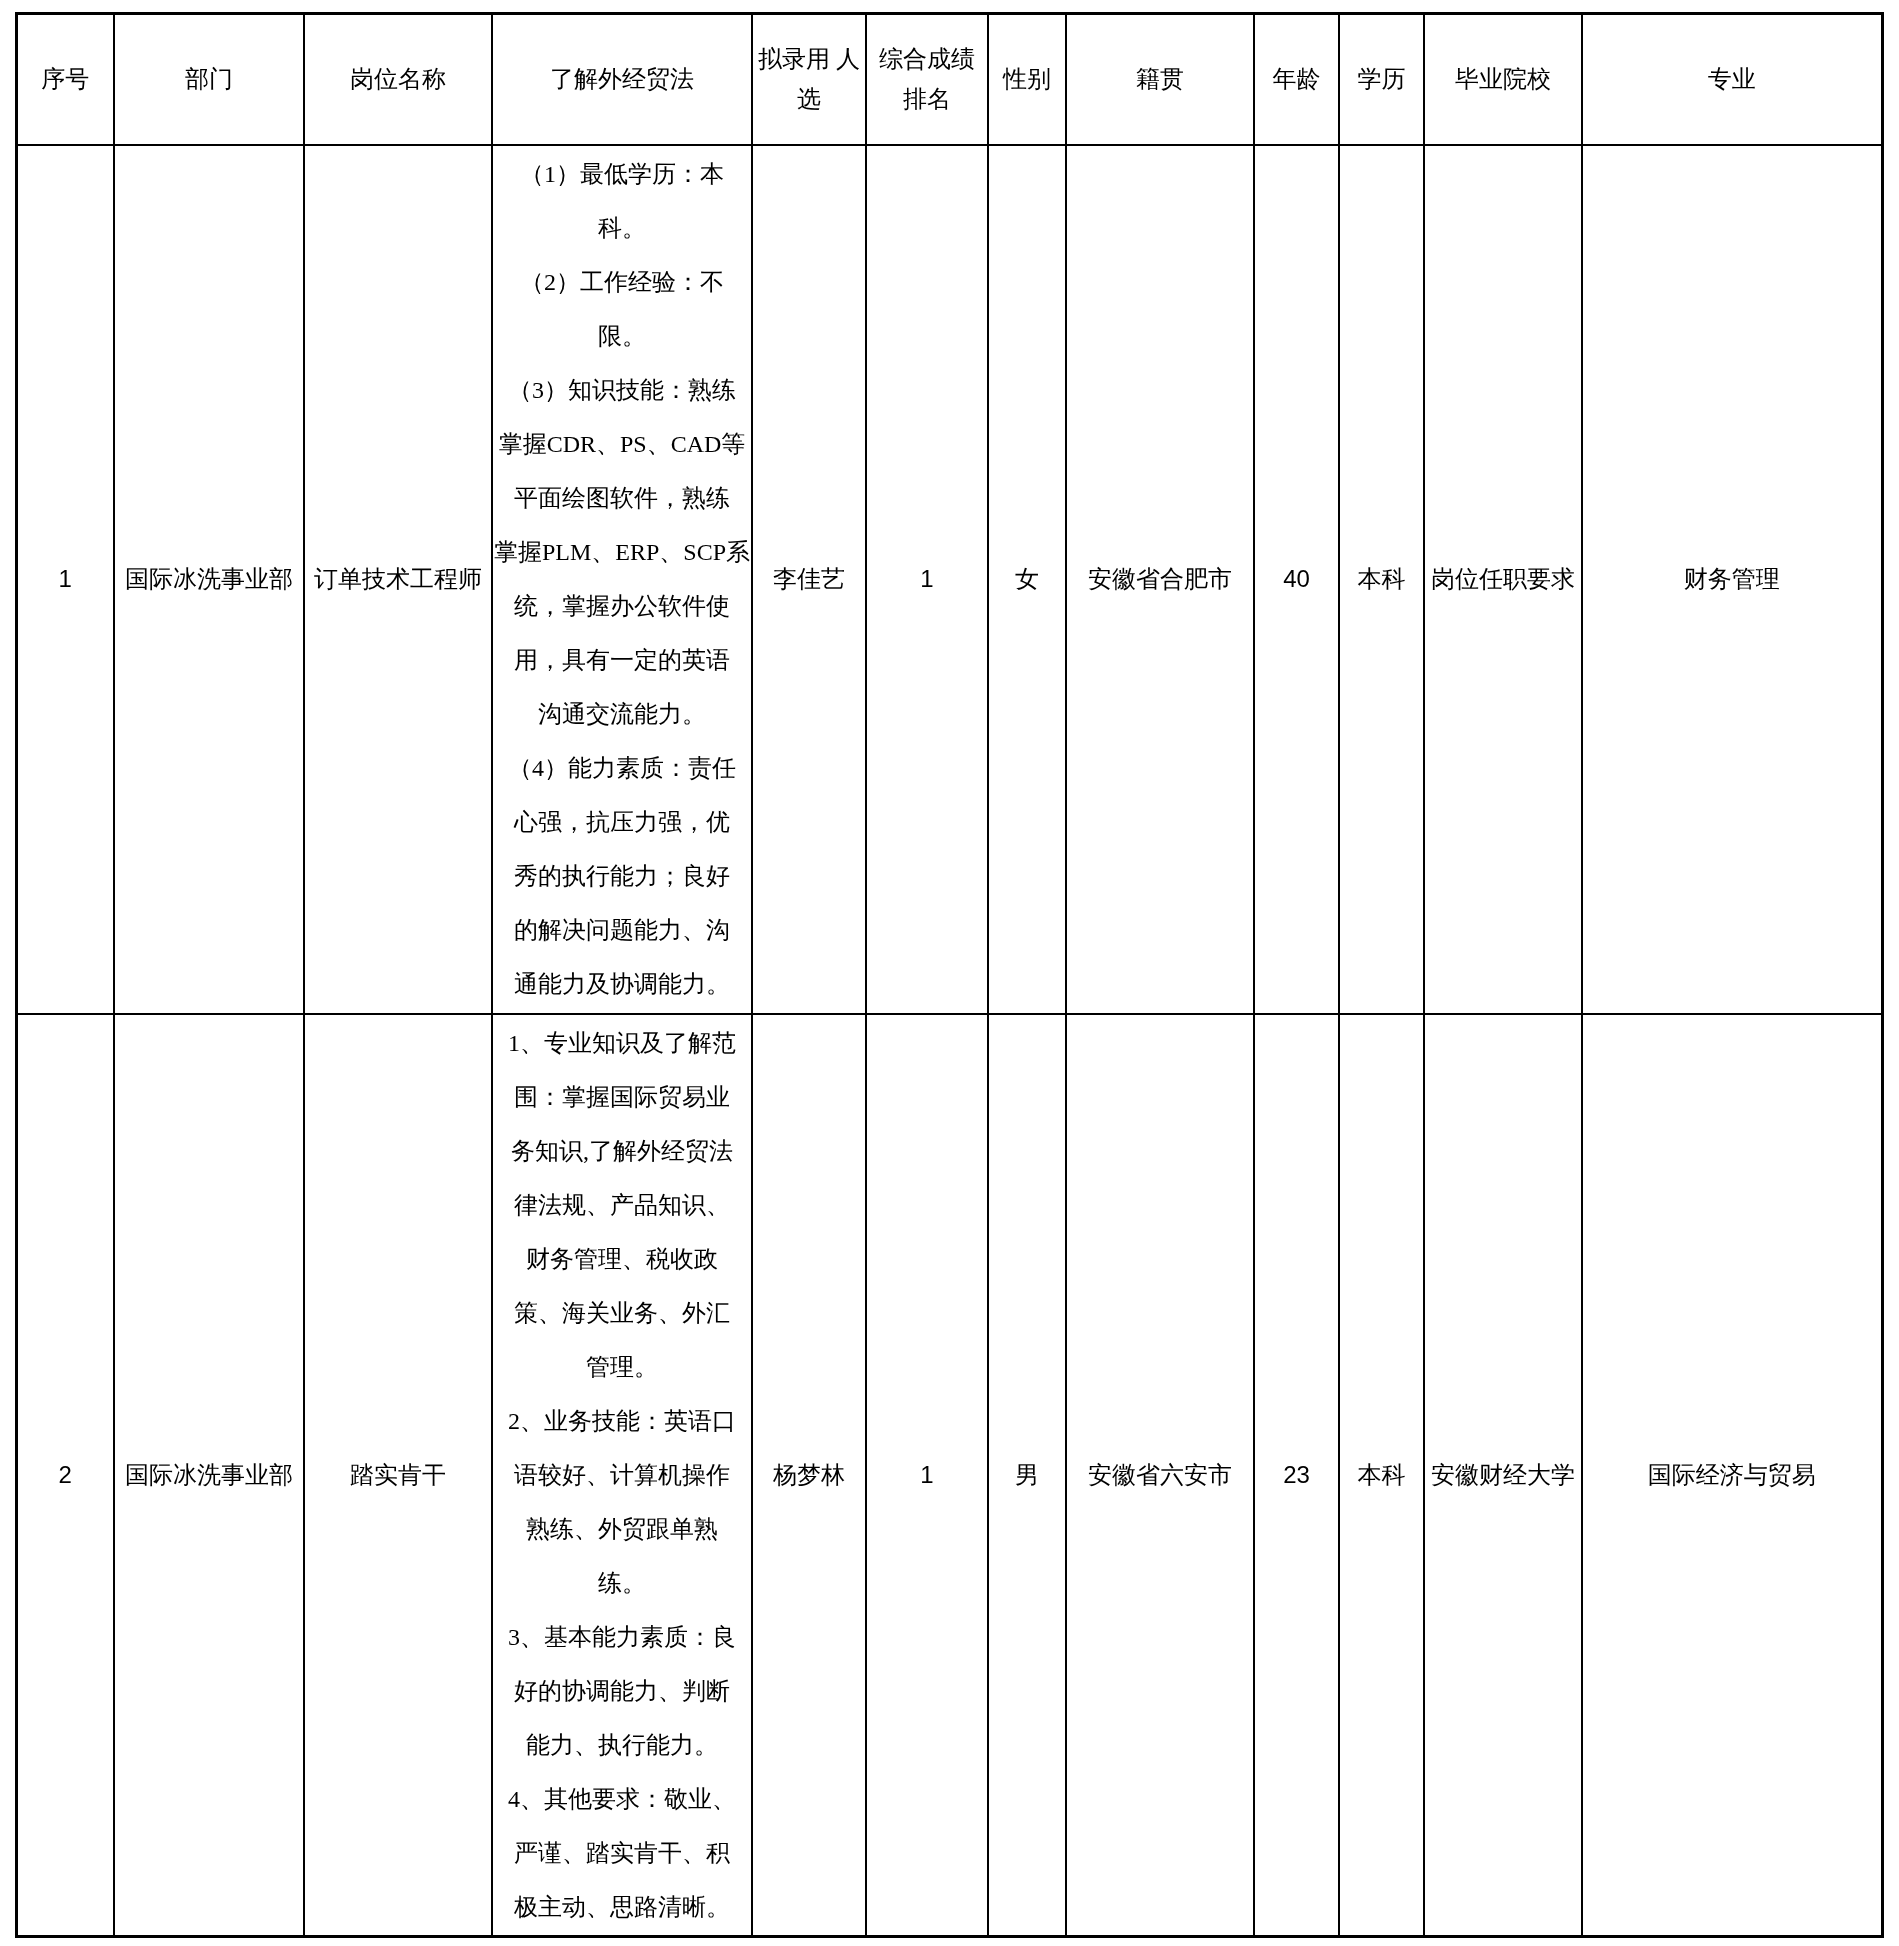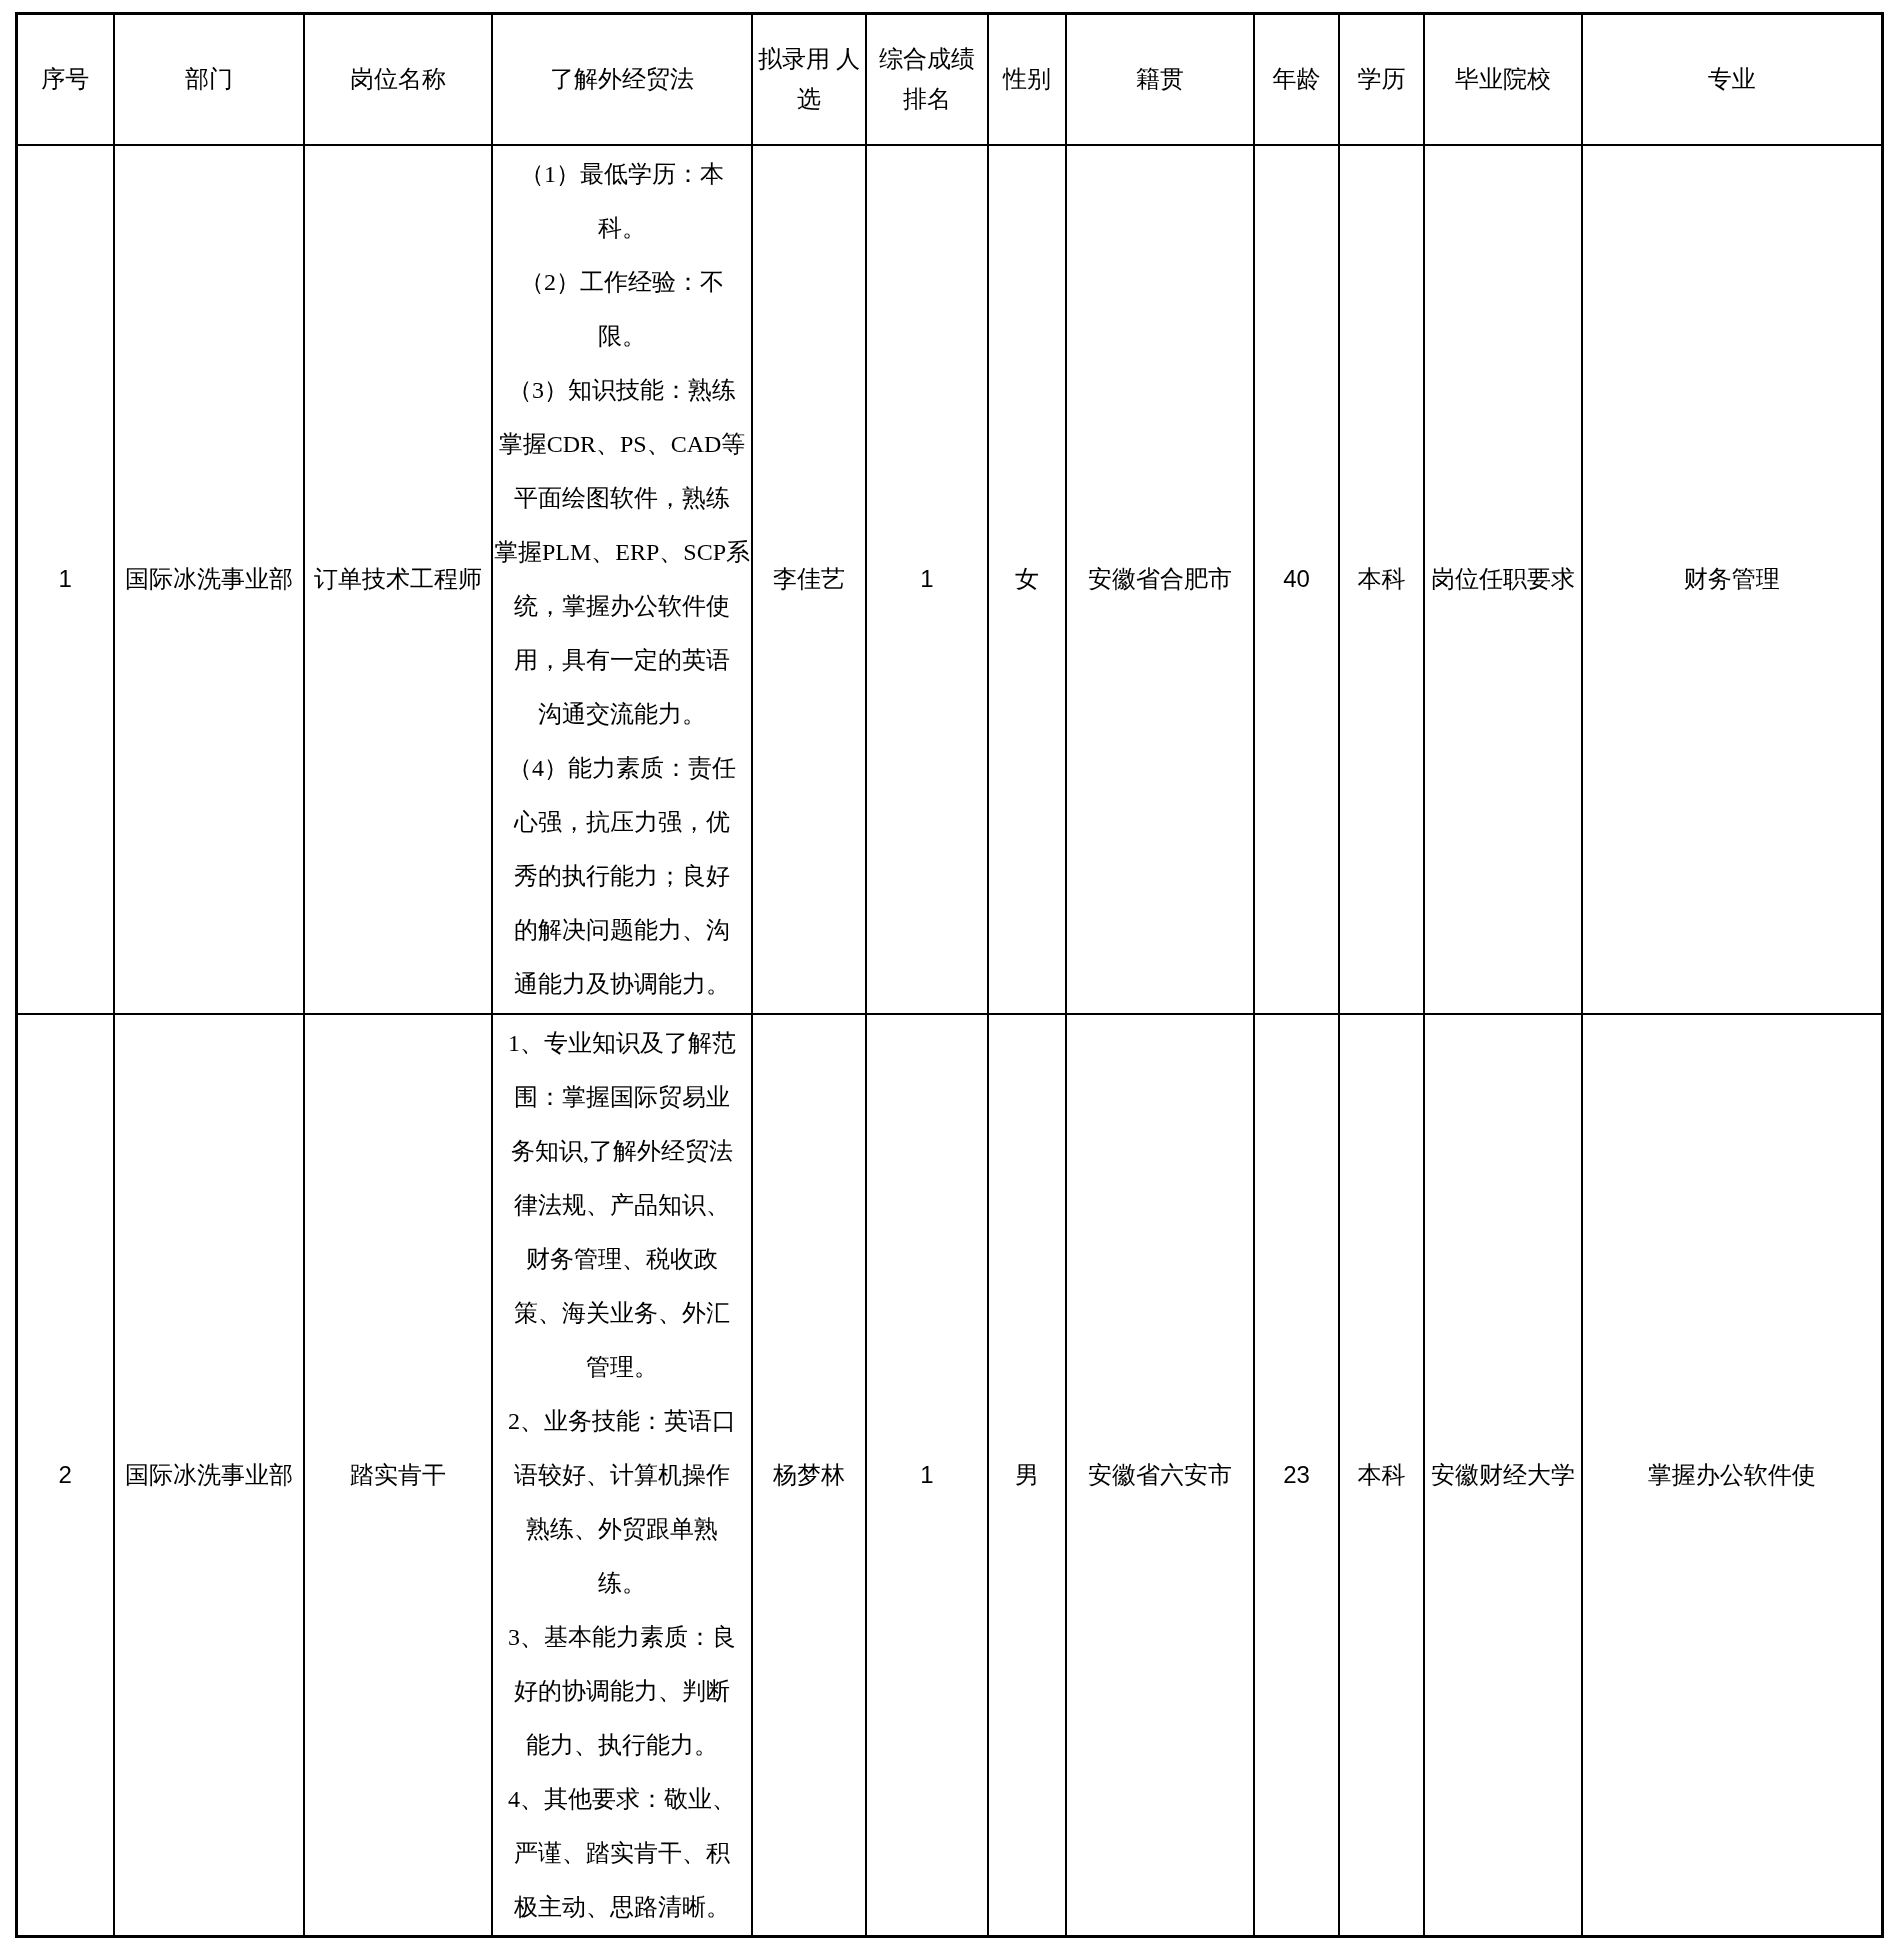--- a/index.html
+++ b/index.html
@@ -153,18 +153,18 @@
 4、其他要求：敬业、
 严谨、踏实肯干、积
 极主动、思路清晰。</td>
         <td>杨梦林</td>
         <td class="num">1</td>
         <td>男</td>
         <td>安徽省六安市</td>
         <td class="num">23</td>
         <td>本科</td>
         <td>安徽财经大学</td>
-        <td>掌握办公软件使</td>
+        <td>国际经济与贸易</td>
       </tr>
     </tbody>
   </table>
 </div>
 
 
 </body></html>

